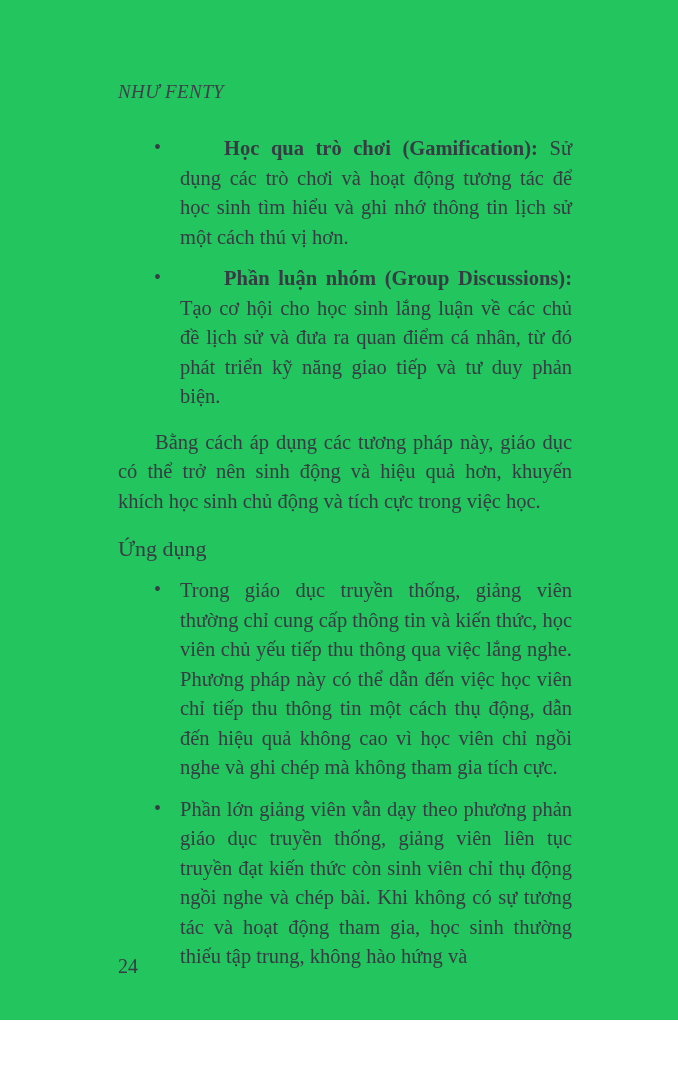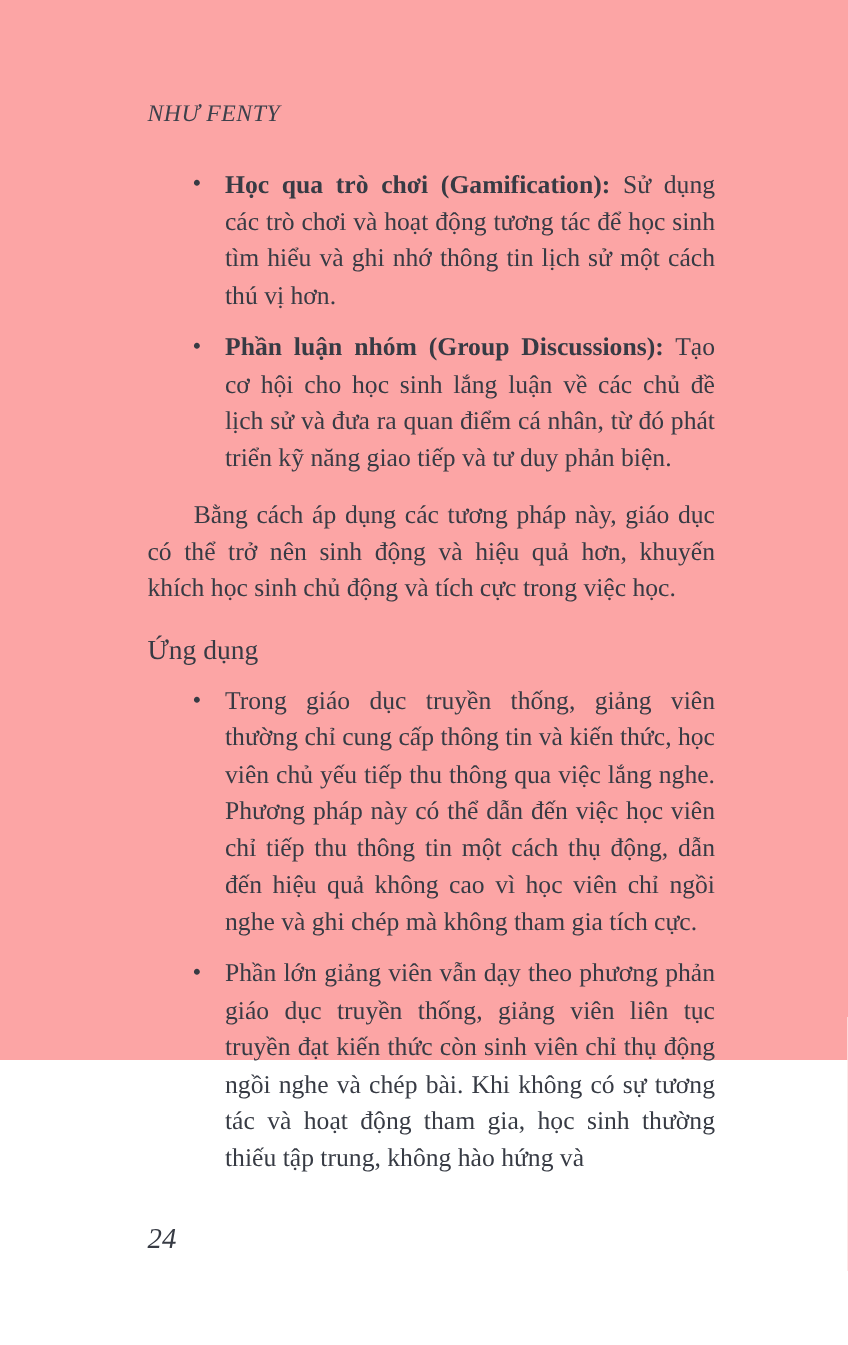--- a/index.html
+++ b/index.html
@@ -11,23 +11,23 @@
     width: 678px;
     height: 1076px;
     font-family: "Liberation Serif", "DejaVu Serif", serif;
     color: #373b44;
     overflow: hidden;
   }
   .page {
     position: relative;
     box-sizing: border-box;
     width: 678px;
-    height: 848px;
+    height: 1020px;
     padding: 80px 106px 0 118px;
-    background: #fca5a5;
+    background: #22c55e;
   }
   .running-header {
     font-style: italic;
     font-size: 19px;
     line-height: 24px;
     letter-spacing: 0.4px;
     margin: 0 0 30px 0;
     color: #3d414b;
   }
   .body-text {
@@ -49,39 +49,39 @@
     margin-bottom: 0;
   }
   .marker {
     position: absolute;
     left: 2px;
     top: -1px;
     font-size: 20px;
   }
   .lead-in {
     font-weight: bold;
+    margin-left: 44px;
   }
   .para {
     margin: 16px 0 0 0;
     text-indent: 37px;
     text-align: justify;
   }
   h2.section-heading {
     font-size: 22px;
     line-height: 30px;
     font-weight: normal;
     margin: 18px 0 12px 0;
   }
   .page-number {
     position: absolute;
     left: 118px;
-    top: 978px;
-    font-size: 23px;
+    top: 953px;
+    font-size: 20px;
     line-height: 26px;
-    font-style: italic;
   }
 </style>
 </head>
 <body>
 
 <div class="page">
 
   <div class="running-header">NHƯ FENTY</div>
 
   <ul class="bullets body-text">

